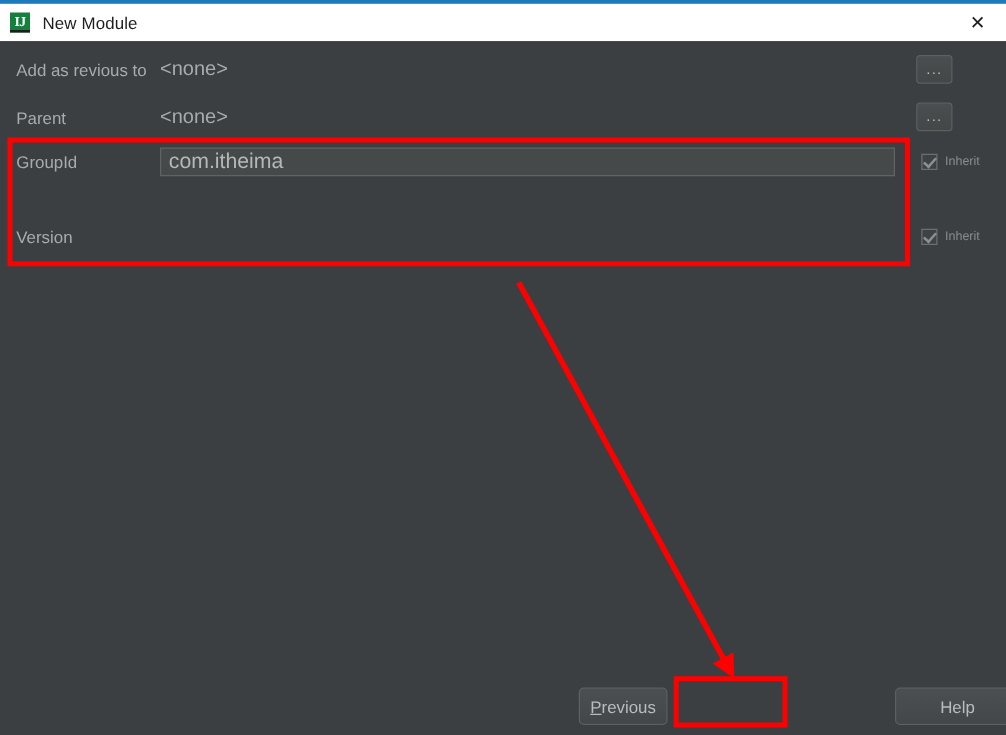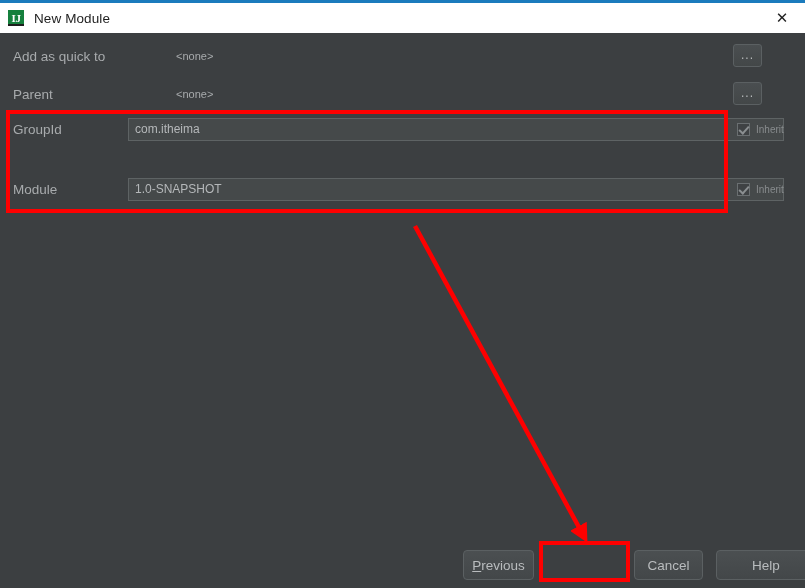--- a/index.html
+++ b/index.html
@@ -85,36 +85,35 @@
   .row-label {
     position: absolute;
     left: 13px;
     font-size: 13.5px;
     color: #a8abad;
     white-space: nowrap;
   }
   .row-static-value {
     position: absolute;
     left: 128px;
-    font-size: 11px;
+    font-size: 16px;
     color: #a8abad;
     white-space: nowrap;
-    margin-left: 48px;
   }
   .text-input {
     position: absolute;
     left: 128px;
-    width: 656px;
+    width: 588px;
     height: 23px;
     box-sizing: border-box;
     background: #45494a;
     border: 1px solid #5e6364;
     color: #b5b8ba;
     font-family: "Liberation Sans", sans-serif;
-    font-size: 12px;
+    font-size: 17px;
     padding: 0 6px;
     outline: none;
   }
   .text-input.focused {
     border: 1px solid #4b7fa8;
     background: #45494a;
     color: #c8cbcd;
   }
   .caret {
     position: absolute;
@@ -221,21 +220,21 @@
 
 <div id="titlebar">
   <div id="app-icon">IJ</div>
   <div id="window-title">New Module</div>
   <div id="close-btn">✕</div>
 </div>
 
 <div id="dialog-body">
 
   <div class="form-row" style="top:11px;">
-    <span class="row-label">Add as quick to</span>
+    <span class="row-label">Add as revious to</span>
     <span class="row-static-value">&lt;none&gt;</span>
     <div class="ellipsis-btn" style="top:0px;">...</div>
   </div>
 
   <div class="form-row" style="top:49px;">
     <span class="row-label">Parent</span>
     <span class="row-static-value">&lt;none&gt;</span>
     <div class="ellipsis-btn" style="top:0px;">...</div>
   </div>
 
@@ -243,33 +242,31 @@
     <span class="row-label">GroupId</span>
     <input class="text-input" type="text" value="com.itheima" style="">
     <div class="inherit-group">
       <span class="checkbox"></span>
       <span class="inherit-label">Inherit</span>
     </div>
   </div>
 
 
   <div class="form-row" style="top:144px;">
-    <span class="row-label">Module</span>
-    <input class="text-input" type="text" value="1.0-SNAPSHOT" style="">
+    <span class="row-label">Version</span>
     <div class="inherit-group">
       <span class="checkbox"></span>
       <span class="inherit-label">Inherit</span>
     </div>
   </div>
 
   <div id="button-bar">
     <div class="dlg-btn" style="left:463px; width:71px;align-items:center;">
       <span><span class="mnemonic">P</span><span>revious</span></span>
     </div>
-    <div class="dlg-btn" style="left:634px; width:69px;">Cancel</div>
     <div class="dlg-btn" style="left:716px; width:100px;">Help</div>
   </div>
 
 </div>
 
 <div class="anno-rect" id="anno-fields" style="left: 6px; top: 110px; width: 722px; height: 103px;"></div>
 <div class="anno-rect" id="anno-next" style="left: 539px; top: 541px; width: 91px; height: 41px;"></div>
 <svg id="anno-arrow">
   <defs>
     <marker id="arrowhead" markerWidth="4.2" markerHeight="4.2" refX="1.2" refY="2.1" orient="auto">

